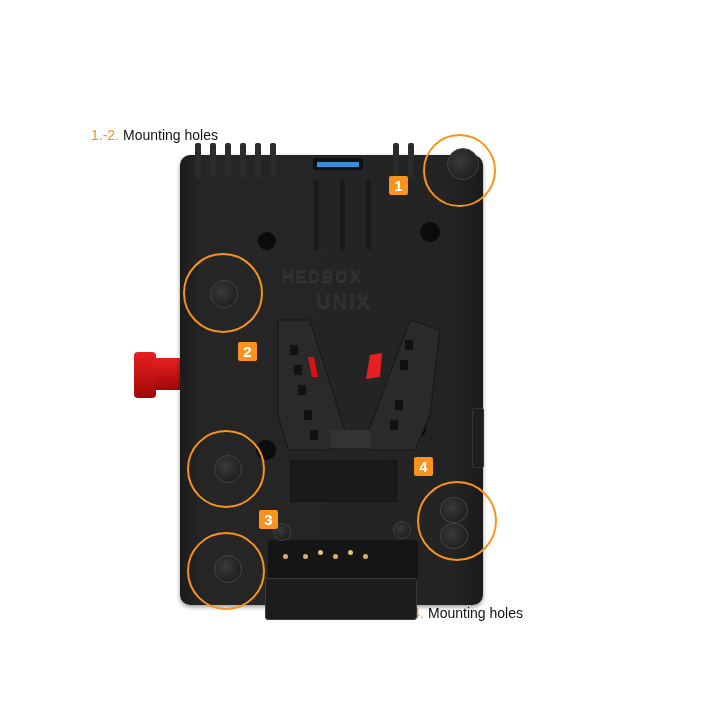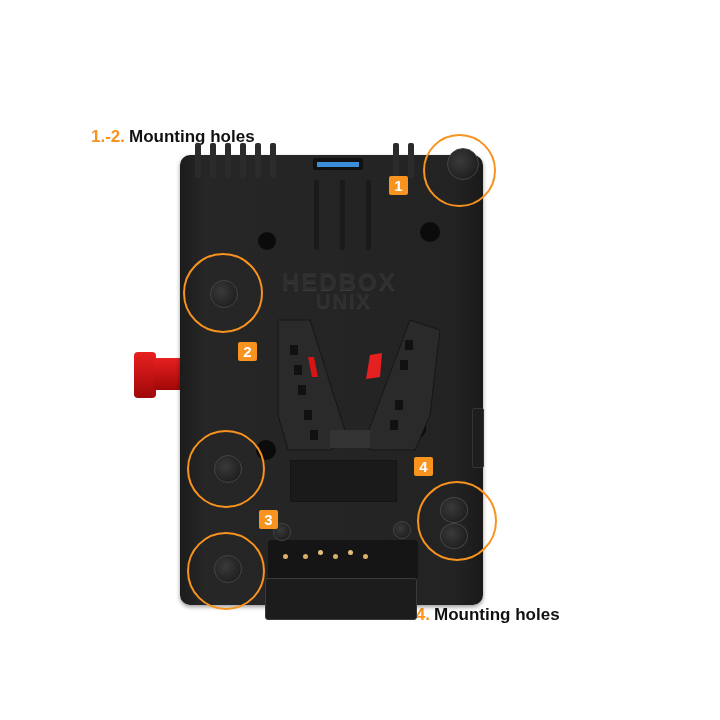--- a/index.html
+++ b/index.html
@@ -1,18 +1,18 @@
 <!DOCTYPE html>
 <html><head>
 <meta charset="utf-8">
 <style>
   html, body { margin:0; padding:0; }
   body { width:720px; height:720px; background:#ffffff; position:relative; overflow:hidden;
          font-family:"Liberation Sans", sans-serif; }
-  .label { position:absolute; font-weight:bold; font-size:17px; white-space:nowrap; }
+  .label { position:absolute; font-weight:normal; font-size:14px; white-space:nowrap; }
   .label .num { color:#f7931e; margin-right:4px; }
   .label .txt { color:#111111; }
   .badge { position:absolute; width:19px; height:19px; background:#f7931e; color:#fff;
            font-weight:bold; font-size:15px; text-align:center; line-height:19px; border-radius:2px; }
   .ring { position:absolute; border:2.5px solid #f7931e; border-radius:50%; box-sizing:border-box; }
   .plate { position:absolute; left:180px; top:155px; width:303px; height:450px;
            background:linear-gradient(90deg,#1c1c1c 0%,#262626 8%,#232323 90%,#1a1a1a 100%);
            border-radius:10px; box-shadow:0 2px 4px rgba(0,0,0,0.4); }
   .fin { position:absolute; top:143px; width:6px; height:35px; background:#2b2b2b; border-radius:2px; }
   .hole { position:absolute; border-radius:50%; background:#0b0b0b; }
@@ -51,21 +51,21 @@
 
 <div class="rib" style="left:314px;top:180px;height:70px;"></div>
 <div class="rib" style="left:340px;top:180px;height:70px;"></div>
 <div class="rib" style="left:366px;top:180px;height:70px;"></div>
 
 <div class="hole" style="left:258px;top:232px;width:18px;height:18px;"></div>
 <div class="hole" style="left:420px;top:222px;width:20px;height:20px;"></div>
 <div class="hole" style="left:256px;top:440px;width:20px;height:20px;"></div>
 <div class="hole" style="left:408px;top:420px;width:18px;height:18px;"></div>
 
-<div style="position:absolute;left:282px;top:268px;font-size:24px;font-weight:bold;color:#2f2f2f;letter-spacing:2px;text-shadow:0 1px 0 #3b3b3b;">HEDBOX</div>
+<div style="position:absolute;left:282px;top:268px;font-size:16px;font-weight:bold;color:#2f2f2f;letter-spacing:2px;text-shadow:0 1px 0 #3b3b3b;">HEDBOX</div>
 <div style="position:absolute;left:316px;top:290px;font-size:20px;font-weight:bold;color:#2f2f2f;letter-spacing:2px;text-shadow:0 1px 0 #3b3b3b;">UNIX</div>
 
 <svg class="vmount" style="left:270px;top:315px;" width="180" height="140">
   <path d="M8 5 L40 5 L78 125 L60 135 L18 135 L8 100 Z" fill="#2a2a2a" stroke="#161616"></path>
   <path d="M140 5 L170 15 L160 100 L145 135 L100 135 L95 125 Z" fill="#2a2a2a" stroke="#161616"></path>
   <rect x="60" y="115" width="40" height="18" fill="#333"></rect>
   <g fill="#111">
     <rect x="20" y="30" width="8" height="10"></rect>
       <rect x="24" y="50" width="8" height="10"></rect>
     <rect x="28" y="70" width="8" height="10"></rect>

